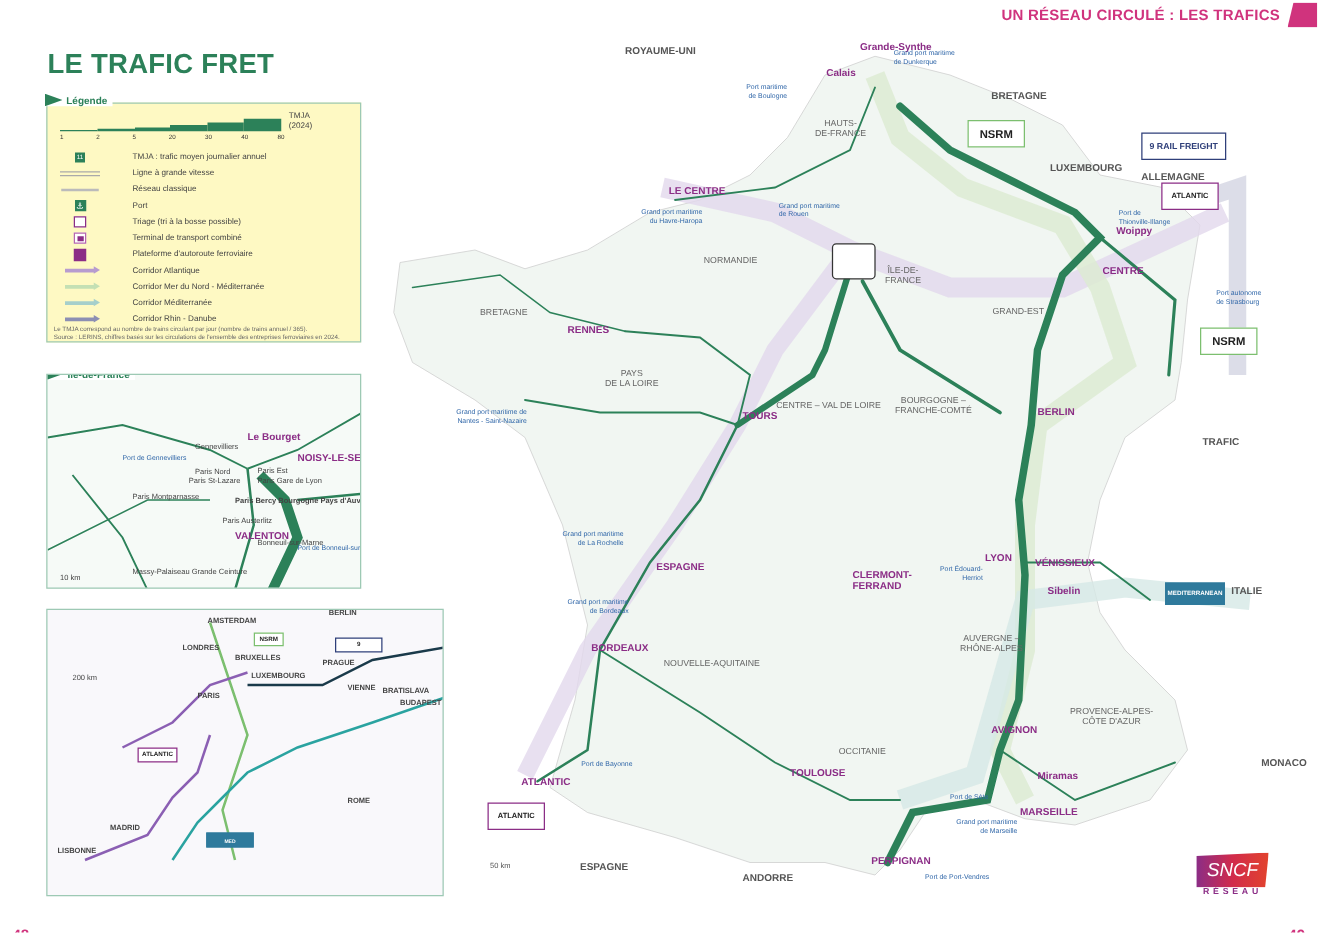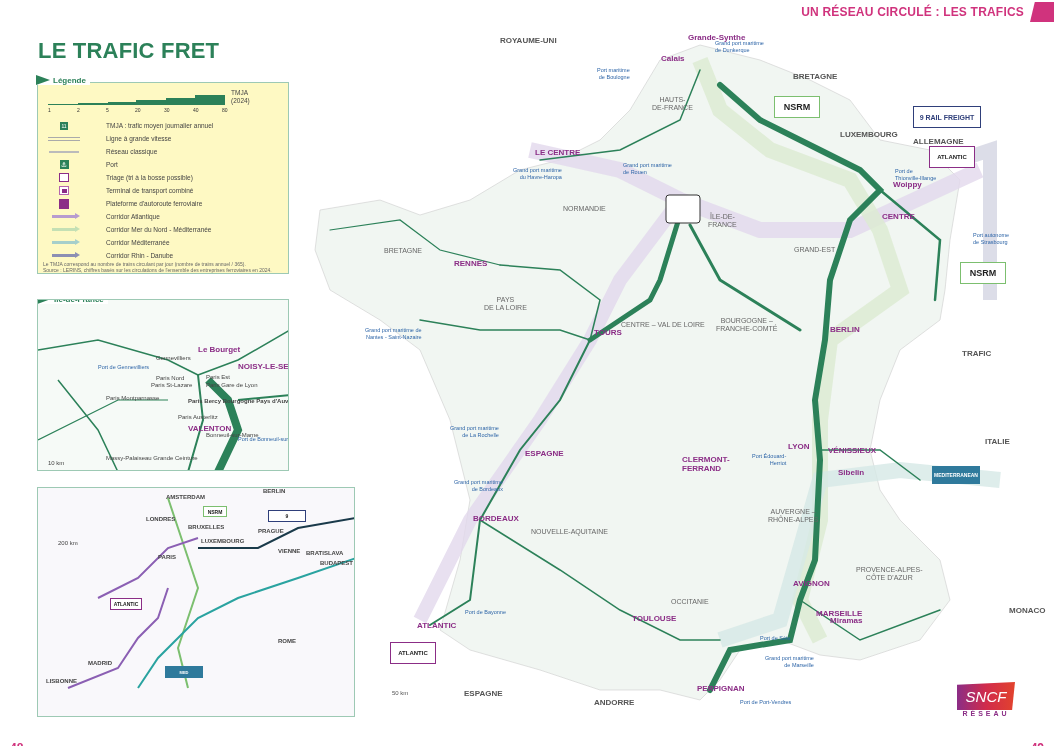--- a/index.html
+++ b/index.html
@@ -74,21 +74,21 @@
   </g>
 
   <rect x="666" y="195" width="34" height="28" rx="3" fill="#fff" stroke="#333" stroke-width="1"></rect>
 </svg>
 
 <div class="abs country" style="left:500px;top:36px">ROYAUME-UNI</div>
 <div class="abs country" style="left:793px;top:72px">BRETAGNE</div>
 <div class="abs country" style="left:840px;top:130px">LUXEMBOURG</div>
 <div class="abs country" style="left:913px;top:137px">ALLEMAGNE</div>
 <div class="abs country" style="left:962px;top:349px">TRAFIC</div>
-<div class="abs country" style="left:985px;top:437px">ITALIE</div>
+<div class="abs country" style="left:985px;top:468px">ITALIE</div>
 <div class="abs country" style="left:1009px;top:606px">MONACO</div>
 <div class="abs country" style="left:464px;top:689px">ESPAGNE</div>
 <div class="abs country" style="left:594px;top:698px">ANDORRE</div>
 
 <div class="abs region" style="left:652px;top:96px;white-space:pre">HAUTS-
 DE-FRANCE</div>
 <div class="abs region" style="left:563px;top:205px">NORMANDIE</div>
 <div class="abs region" style="left:708px;top:213px;white-space:pre">ÎLE-DE-
 FRANCE</div>
 <div class="abs region" style="left:384px;top:247px">BRETAGNE</div>
@@ -117,21 +117,21 @@
 <div class="abs hub" style="left:828px;top:446px">VÉNISSIEUX</div>
 <div class="abs hub" style="left:838px;top:468px">Sibelin</div>
 <div class="abs hub" style="left:682px;top:455px;white-space:pre;text-align:left">CLERMONT-
 FERRAND</div>
 <div class="abs hub" style="left:525px;top:449px">ESPAGNE</div>
 <div class="abs hub" style="left:473px;top:514px">BORDEAUX</div>
 <div class="abs hub" style="left:417px;top:621px">ATLANTIC</div>
 <div class="abs hub" style="left:632px;top:614px">TOULOUSE</div>
 <div class="abs hub" style="left:793px;top:579px">AVIGNON</div>
 <div class="abs hub" style="left:830px;top:616px">Miramas</div>
-<div class="abs hub" style="left:816px;top:609px">MARSEILLE</div>
+<div class="abs hub" style="left:816px;top:645px">MARSEILLE</div>
 <div class="abs hub" style="left:697px;top:684px">PERPIGNAN</div>
 
 <div class="abs port-lbl" style="left:715px;top:40px;white-space:pre;text-align:left">Grand port maritime
 de Dunkerque</div>
 <div class="abs port-lbl" style="left:597px;top:67px;white-space:pre">Port maritime
 de Boulogne</div>
 <div class="abs port-lbl" style="left:513px;top:167px;white-space:pre">Grand port maritime
 du Havre-Haropa</div>
 <div class="abs port-lbl" style="left:623px;top:162px;white-space:pre;text-align:left">Grand port maritime
 de Rouen</div>

